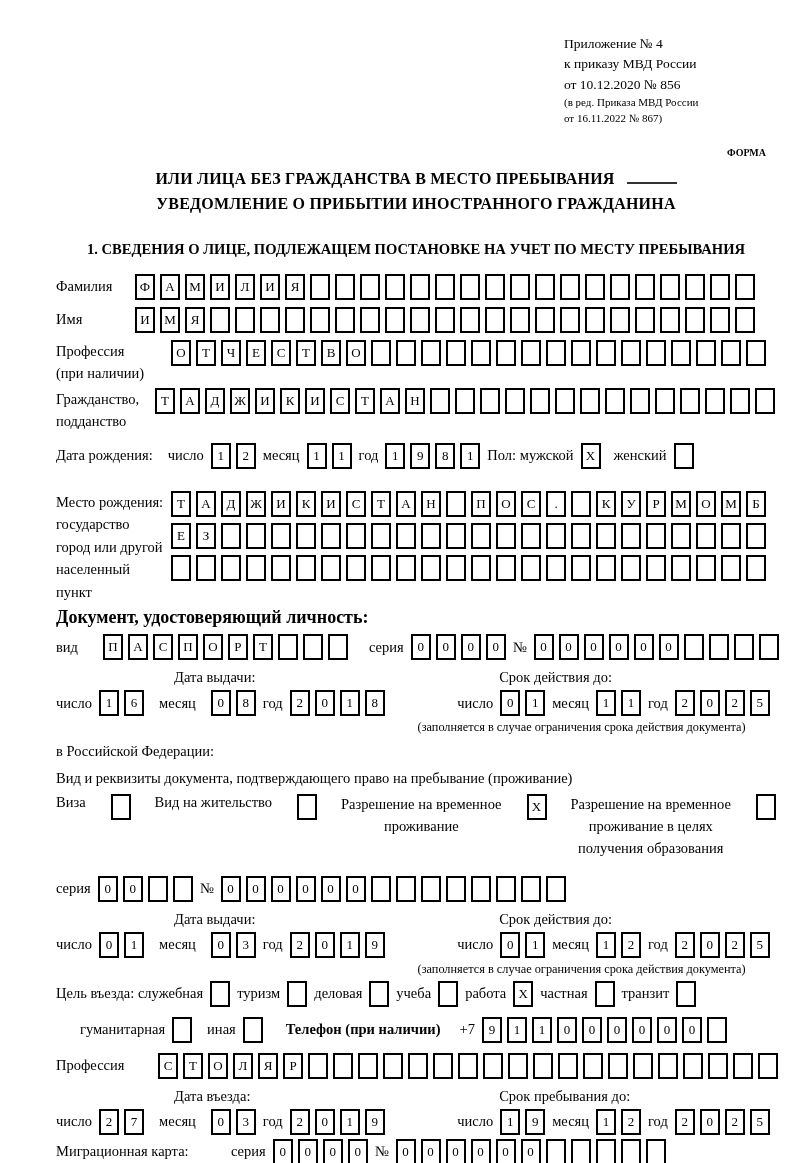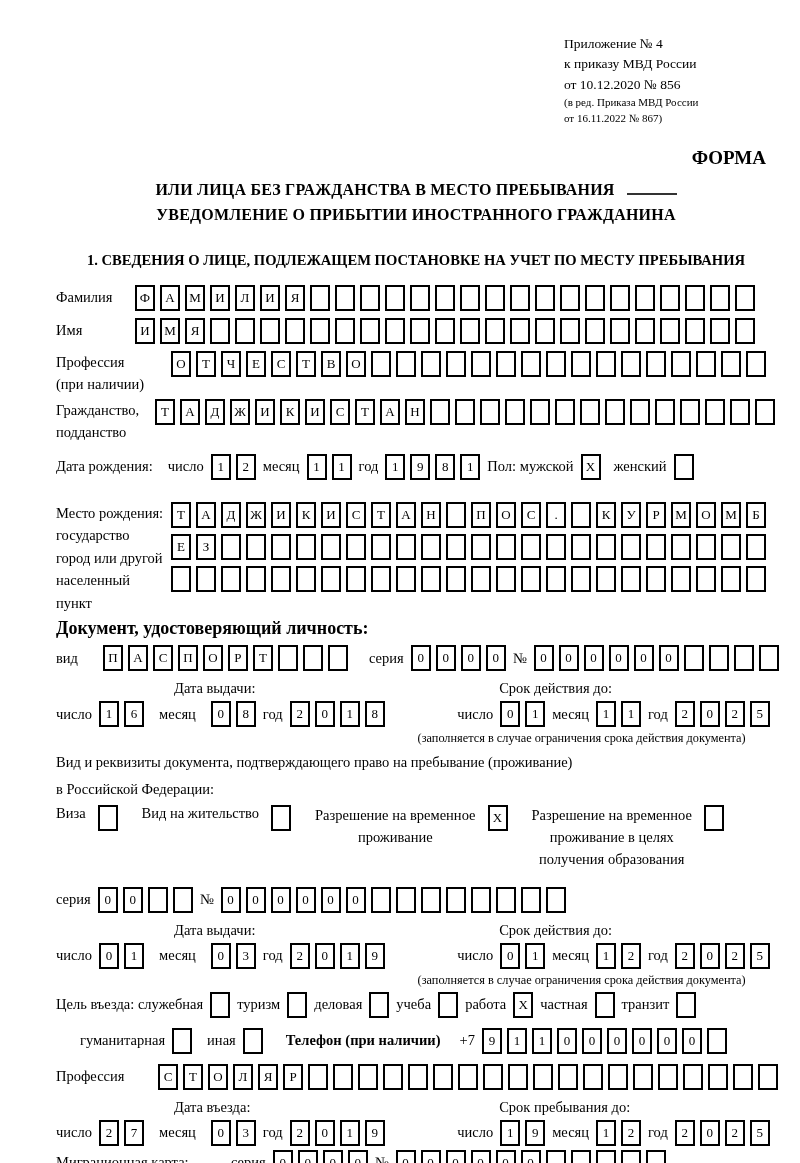--- a/index.html
+++ b/index.html
@@ -1,20 +1,20 @@
 <!DOCTYPE html>
 <html><head>
 <meta charset="utf-8">
 <style>
   html,body{margin:0;padding:0;background:#fff;color:#000;}
   body{width:800px;min-height:1163px;font-family:"Liberation Serif","DejaVu Serif",serif;}
   .page{box-sizing:border-box;width:800px;min-height:1163px;padding:34px 24px 18px 56px;}
   .hdr{width:212px;margin-left:auto;font-size:13.5px;line-height:1.5;}
   .hdr .amend{font-size:11px;line-height:1.45;}
-  .forma{text-align:right;font-weight:bold;font-size:19px;padding-right:10px;margin:20px 0 8px;}
+  .forma{text-align:right;font-weight:bold;font-size:10px;padding-right:10px;margin:20px 0 8px;}
   .title{text-align:center;font-weight:bold;font-size:16px;line-height:1.6;margin:8px 0 2px;letter-spacing:.2px;}
   .blank{display:inline-block;width:50px;height:2px;background:#333;margin-left:12px;vertical-align:baseline;}
   .sec{text-align:center;font-weight:bold;font-size:14.6px;margin:24px 0 16px;}
   .row{display:flex;align-items:center;column-gap:7px;margin-bottom:7px;}
   .row.top{align-items:flex-start;}
   .lbl{font-size:14.5px;flex:0 0 auto;}
   .lblblock{font-size:14.5px;line-height:1.55;flex:0 0 auto;}
   .w72{width:72px;flex:0 0 72px;}
   .w92{width:92px;flex:0 0 92px;}
   .w108{width:108px;flex:0 0 108px;}
@@ -29,21 +29,21 @@
   .dcol-l{width:46%;flex:0 0 46%;}
   .dcol-r{width:54%;flex:0 0 54%;}
   .dhead{font-size:14.5px;margin-bottom:4px;}
   .dcol-l .dhead{padding-left:118px;}
   .dcol-r .dhead{padding-left:112px;}
   .drow{display:flex;align-items:center;column-gap:7px;}
   .dcol-r .drow{padding-left:70px;}
   .dnote{font-size:12.3px;text-align:center;margin-top:4px;}
   .intro{font-size:14.5px;line-height:1.7;margin-bottom:2px;}
   .optrow{display:flex;align-items:flex-start;column-gap:24px;margin:4px 0 16px;}
-  .opt{display:flex;align-items:flex-start;column-gap:12px;}
+  .opt{display:flex;align-items:flex-start;column-gap:25px;}
   .optlines{font-size:14.5px;text-align:center;line-height:1.5;}
   .indent60{margin-left:24px;}
   .mt2{margin-top:2px;}
 </style>
 </head>
 <body>
 
 <div class="page">
 
   <div class="hdr">
@@ -393,22 +393,22 @@
             <span class="cell">2</span>
             <span class="cell">0</span>
             <span class="cell">2</span>
             <span class="cell">5</span>
           </span>
       </div>
       <div class="dnote">(заполняется в случае ограничения срока действия документа)</div>
     </div>
   </div>
 
+  <div class="intro">в Российской Федерации:</div>
   <div class="intro">Вид и реквизиты документа, подтверждающего право на пребывание (проживание)</div>
-  <div class="intro">в Российской Федерации:</div>
 
   <div class="optrow">
     <div class="opt">
       <span class="lbl">Виза</span>
       <span class="cells">
           <span class="cell"></span>
         </span>
     </div>
     <div class="opt">
       <span class="lbl">Вид на жительство</span>

